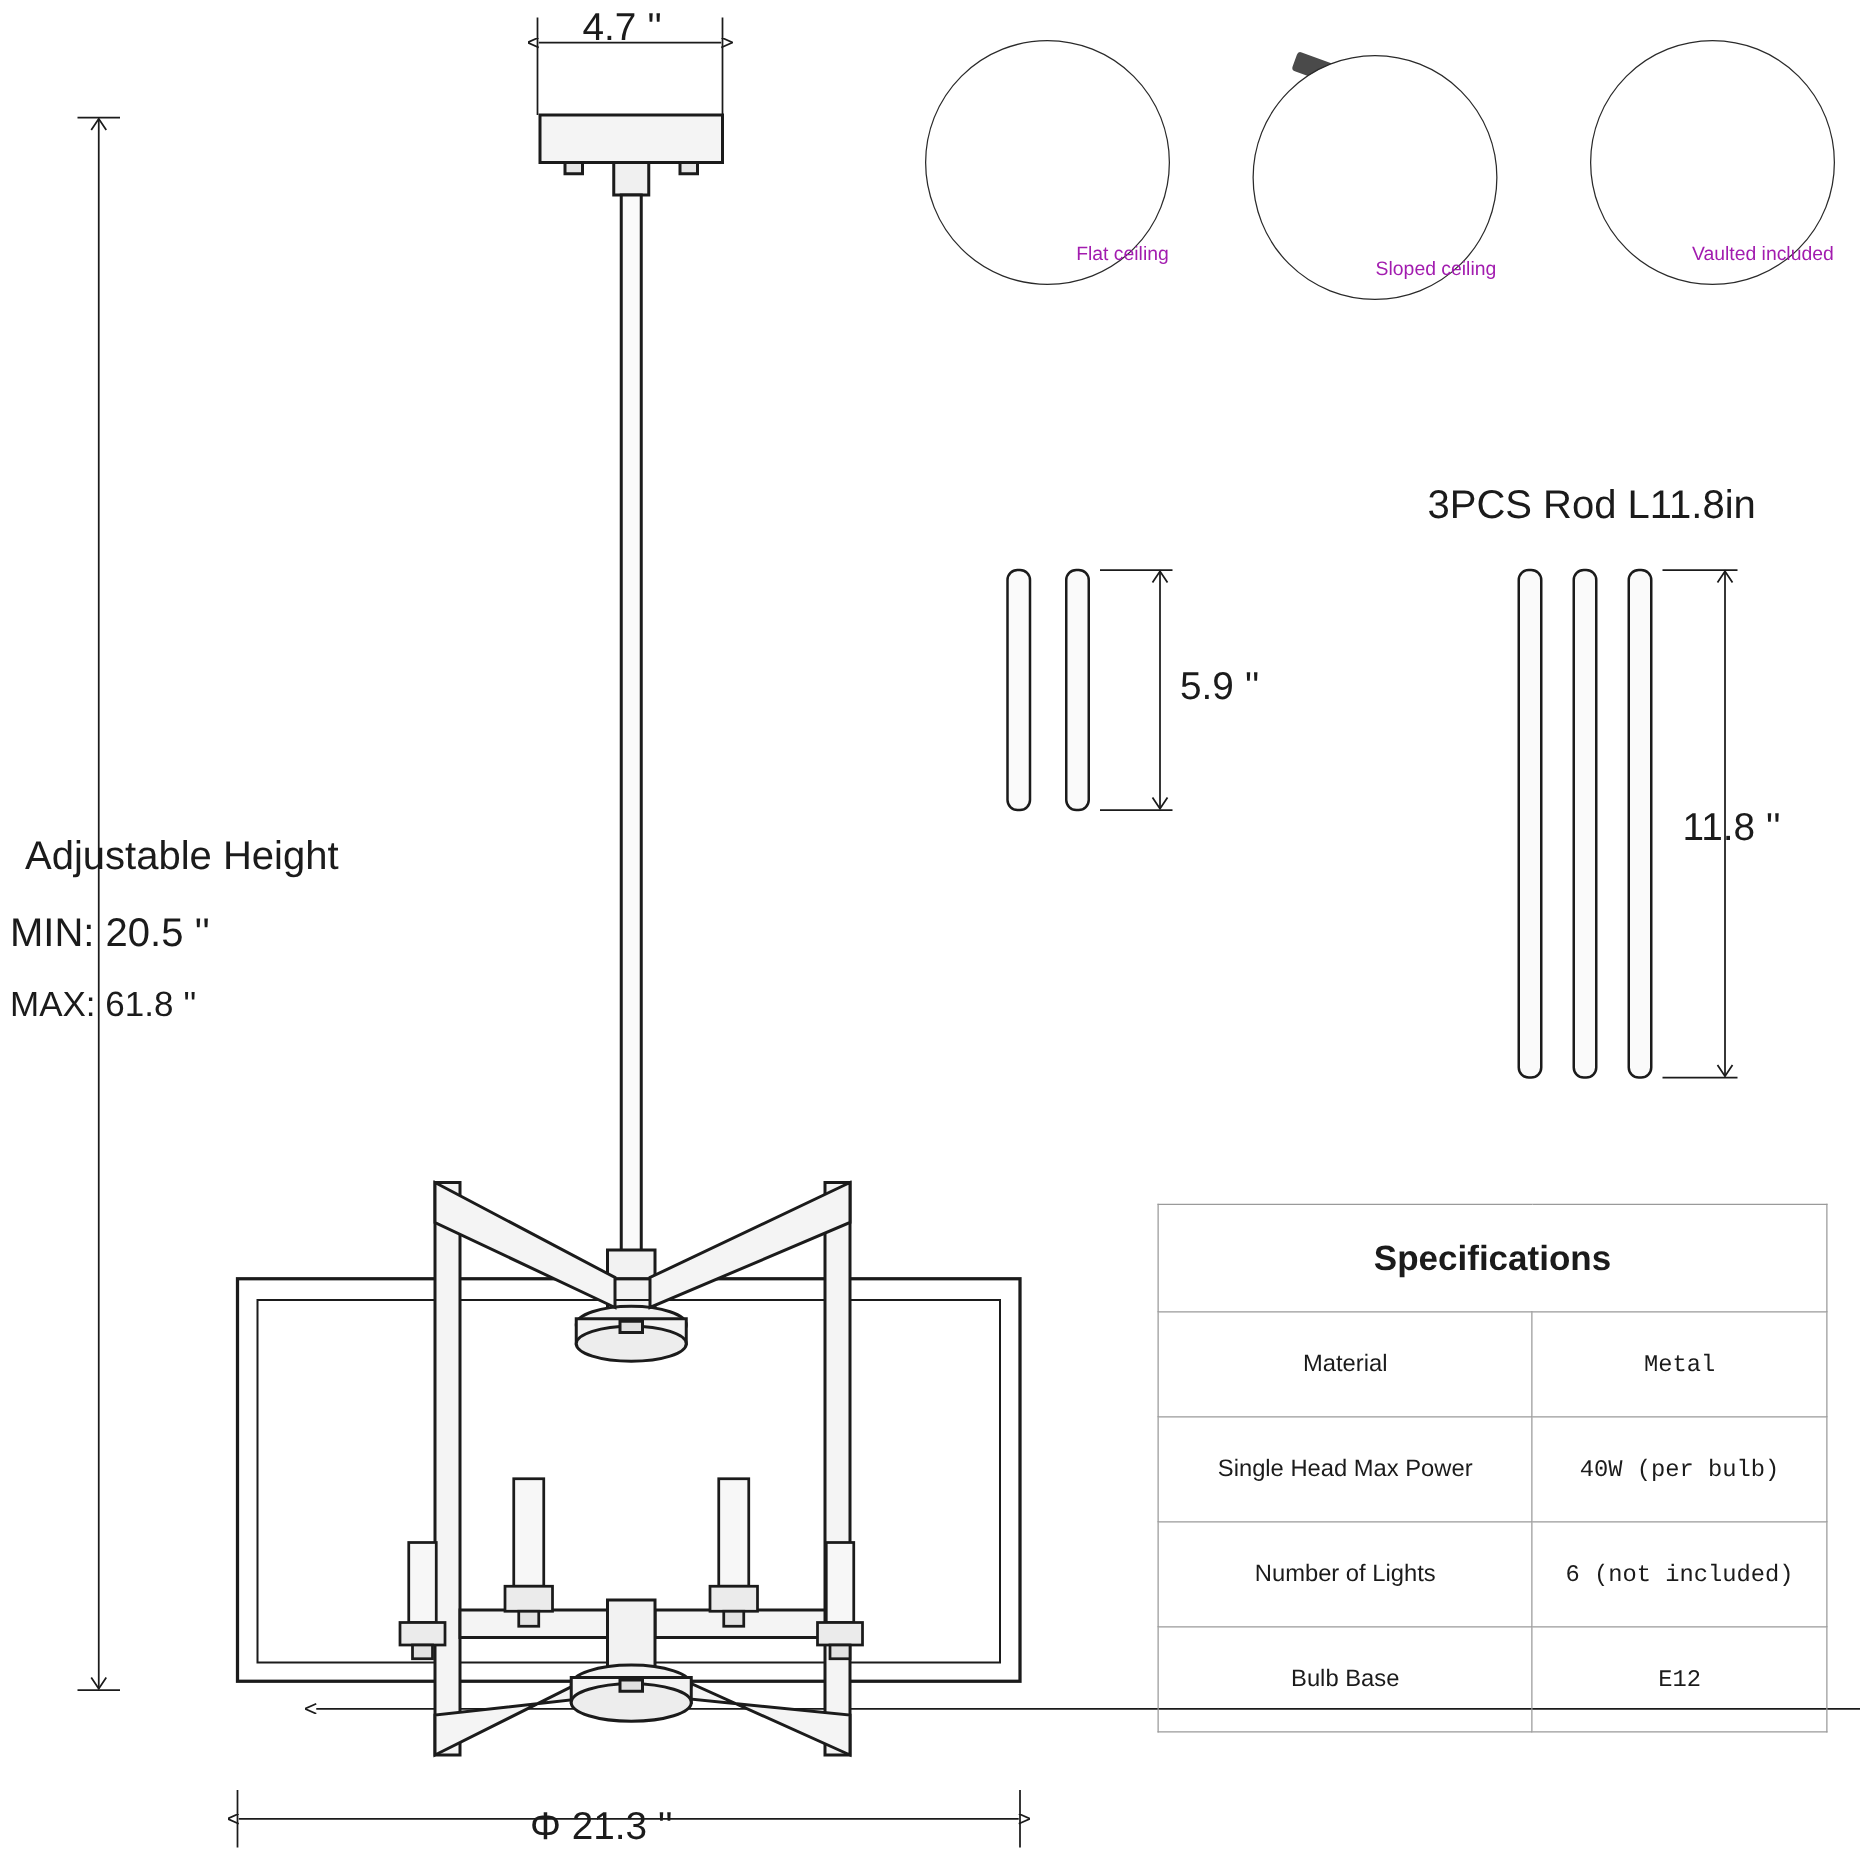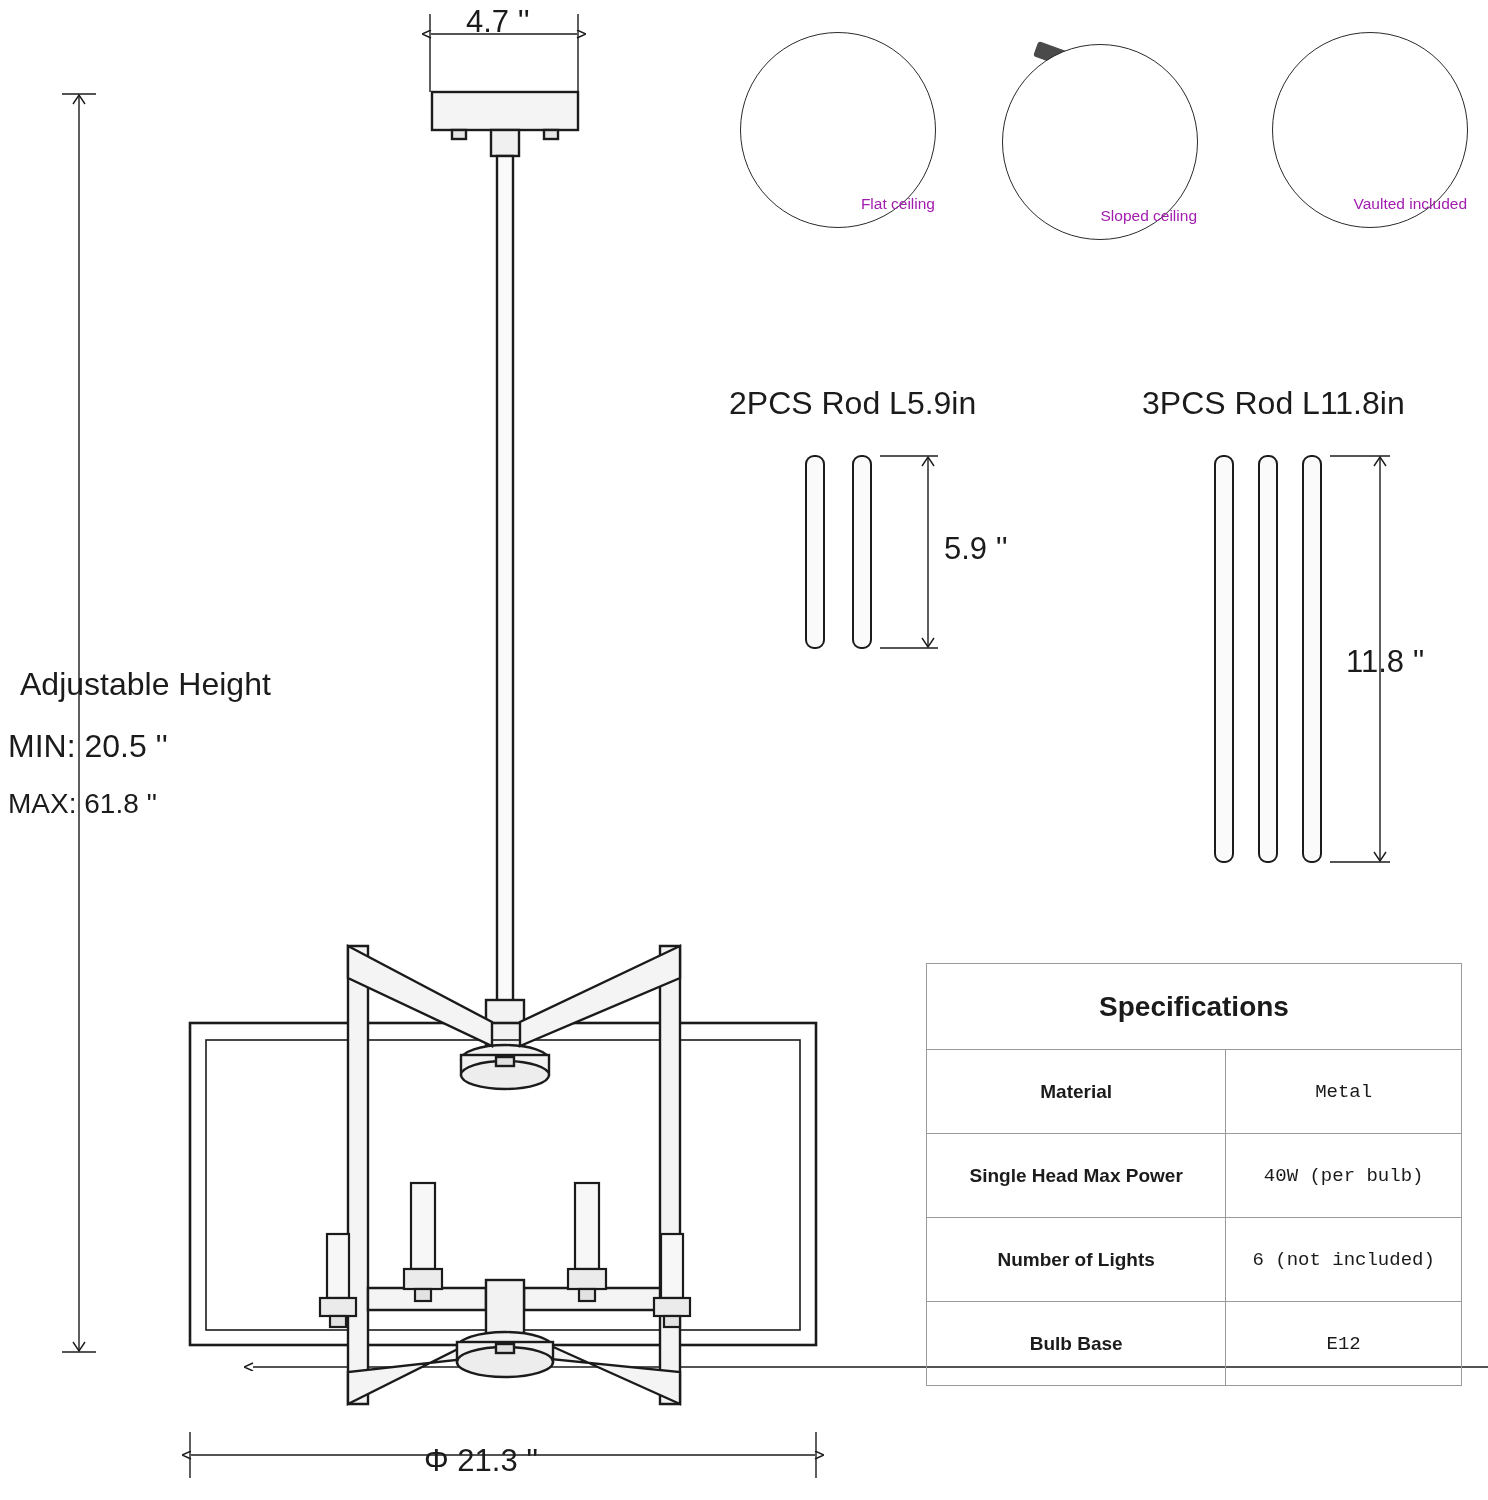--- a/index.html
+++ b/index.html
@@ -70,21 +70,21 @@
     text-align: center;
     vertical-align: middle;
   }
   #spec-table .spec-head {
     font-size: 28px;
     font-weight: bold;
     height: 86px;
     border-top: 1px solid #9a9a9a;
   }
   #spec-table .spec-key {
-    font-weight: bold;
+    font-weight: normal;
     width: 300px;
   }
   #spec-table .spec-val { width: 236px; font-family: Liberation Mono, monospace; }
 </style>
 </head>
 <body>
 
 <div class="stage">
 
   <svg width="1488" height="1500" viewBox="0 0 1488 1500" style="position:absolute;left:0;top:0;">
@@ -225,21 +225,20 @@
   </svg>
 
   <div class="txt" id="dim-top-label">4.7 ''</div>
 
   <div class="txt" id="adj-title">Adjustable Height</div>
   <div class="txt" id="adj-min">MIN:  20.5 ''</div>
   <div class="txt" id="adj-max">MAX: 61.8 ''</div>
 
   <div class="txt" id="dim-bottom-label">Φ 21.3 ''</div>
 
-  <div class="txt" id="rod-a-title">2PCS Rod L5.9in</div>
   <div class="txt" id="rod-a-dim">5.9 ''</div>
 
   <div class="txt" id="rod-b-title">3PCS Rod L11.8in</div>
   <div class="txt" id="rod-b-dim">11.8 ''</div>
 
   <div class="ceil-circle" id="ceil-1">
     <div class="ceil-label">Flat ceiling</div>
   </div>
   <div class="ceil-circle" id="ceil-2">
     <div class="ceil-label">Sloped ceiling</div>

